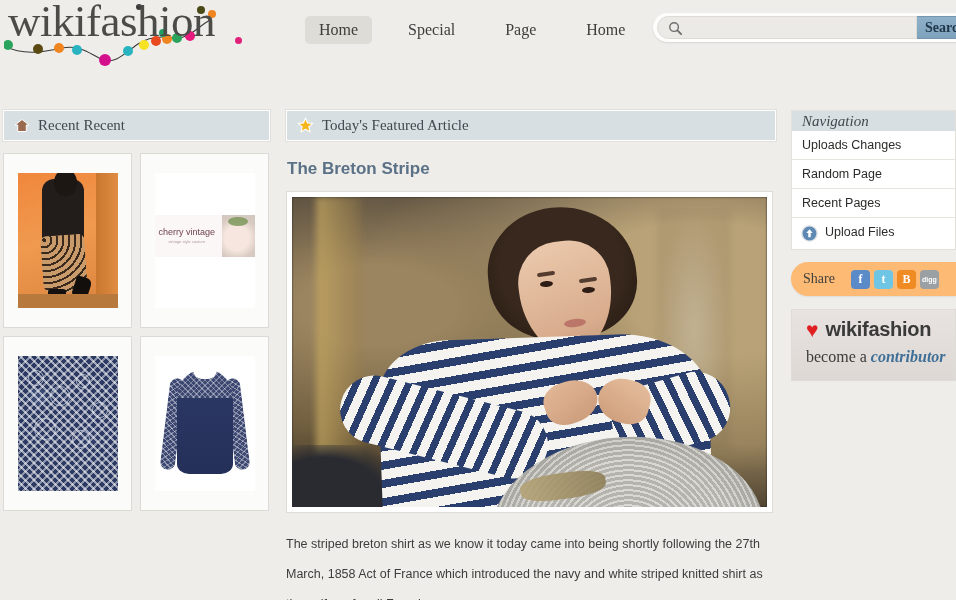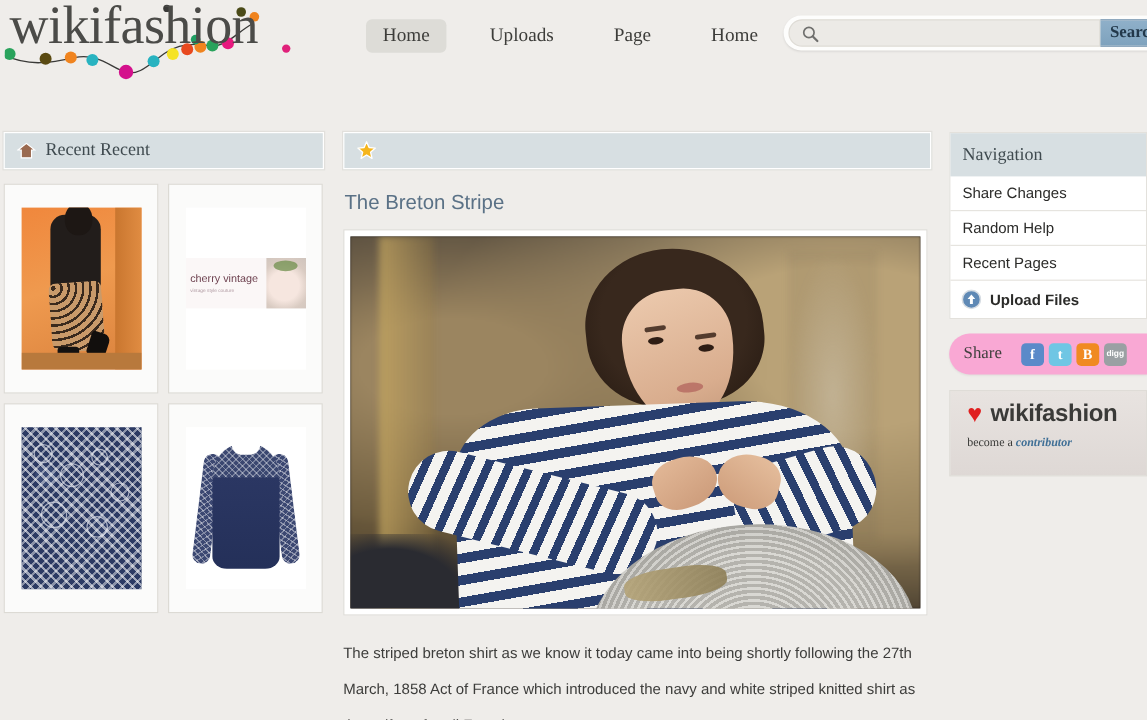--- a/index.html
+++ b/index.html
@@ -77,21 +77,21 @@
 
   
   #left-col { position: absolute; left: 3px; top: 110px; width: 267px; }
   #thumbs { display: flex; flex-wrap: wrap; gap: 8px; margin-top: 12px; }
   .thumb-card {
     width: 129px; height: 175px; background: #fbfbfa;
     border: 1px solid #dcdad4;
     display: flex; align-items: center; justify-content: center;
     overflow: hidden;
   }
-  .thumb-inner { width: 100px; height: 135px; overflow: hidden; position: relative; }
+  .thumb-inner { width: 100px; height: 135px; overflow: hidden; position: relative; text-align: center; }
 
   
   .t1 { background: linear-gradient(160deg,#f0873c 0%,#ef9a4f 45%,#d9813c 100%); }
   .t1 .door { position: absolute; right: 0; top: 0; width: 22px; height: 100%;
               background: linear-gradient(90deg,#c9762f,#e08c42); }
   .t1 .jacket { position: absolute; left: 24px; top: 6px; width: 42px; height: 62px;
               background: #221d1b; border-radius: 12px 12px 4px 4px; }
   .t1 .head { position: absolute; left: 36px; top: -4px; width: 23px; height: 27px;
               background: #1d1714; border-radius: 50% 50% 45% 45%; }
   .t1 .legs { position: absolute; left: 24px; top: 62px; width: 44px; height: 58px;
@@ -156,21 +156,21 @@
   .t4 .sleeveL { left: 10px; transform: rotate(7deg); }
   .t4 .sleeveR { right: 10px; transform: rotate(-7deg); }
   .t4 .neck {
     position: absolute; left: 38px; top: 14px; width: 24px; height: 9px;
     background: #ffffff; border-radius: 0 0 12px 12px;
   }
 
   
   #center-col { position: absolute; left: 286px; top: 110px; width: 490px; }
   #article-title {
-    font-size: 17px; font-weight: normal; color: #5a7186;
+    font-size: 17px; font-weight: bold; color: #5a7186;
     margin: 18px 0 0 0; padding-left: 1px;
   }
   #feature-frame {
     margin-top: 12px; width: 487px; height: 322px;
     background: #fff; border: 1px solid #dedcd7; padding: 5px;
   }
   #feature-photo {
     width: 100%; height: 100%; position: relative; overflow: hidden;
     background: #2c2520;
   }
@@ -278,31 +278,31 @@
   }
 
   #article-body {
     margin-top: 16px; width: 478px;
     font-size: 12.5px; color: #3d3d3b; line-height: 30px;
   }
 
   
   #right-col { position: absolute; left: 791px; top: 110px; width: 165px; }
   #nav-panel { background: #fff; border: 1px solid #e3e1dc; }
-  #nav-panel .panel-head { border: none; box-shadow: none; height: 36px; }
+  #nav-panel .panel-head { border: none; box-shadow: none; height: 20px; font-style: italic; }
   .navlink {
     display: block; padding: 7px 0 7px 10px;
     font-size: 12.5px; color: #2b2b29; text-decoration: none;
     border-top: 1px solid #e6e4df;
   }
   .navlink:first-of-type { border-top: none; }
-  .navlink.with-icon { display: flex; align-items: center; gap: 7px; padding-left: 9px; font-weight: bold; }
+  .navlink.with-icon { display: flex; align-items: flex-start; gap: 7px; padding-left: 9px; }
 
   #share-panel {
-    margin-top: 12px; height: 34px; background: #f9a8d4;
+    margin-top: 12px; height: 34px; background: #fdba74;
     border-radius: 17px 0 0 17px;
     display: flex; align-items: center; padding-left: 12px;
     box-shadow: 0 1px 2px rgba(0,0,0,.07);
   }
   #share-label { font-family: "Liberation Serif", serif; font-size: 14px; color: #3f3f3d; }
   #share-icons { display: flex; gap: 4px; margin-left: 16px; }
   .sicon {
     width: 19px; height: 19px; border-radius: 4px;
     display: flex; align-items: center; justify-content: center;
     color: #fff; font-size: 12px; font-weight: bold;
@@ -313,21 +313,21 @@
     margin-top: 13px; width: 165px; height: 72px;
     background: linear-gradient(180deg,#e8e3e0,#ded8d5);
     border: 1px solid #dfdcd7;
     padding: 8px 0 0 14px; overflow: hidden;
   }
   #cb-line1 { display: flex; align-items: center; gap: 7px; }
   #cb-heart { color: #e02020; font-size: 21px; line-height: 1; }
   #cb-word { font-size: 20px; font-weight: bold; color: #3a3a38; letter-spacing: -.3px; }
   #cb-line2 {
     margin-top: 7px; font-family: "Liberation Serif", serif;
-    font-size: 10px; color: #3a3a38; white-space: nowrap;
+    font-size: 16px; color: #3a3a38; white-space: nowrap;
   }
   #cb-line2 b { color: #3f6f96; font-style: italic; }
 </style>
 </head>
 <body>
 
 <div id="header">
 
   <div id="logo">
     <svg width="265" height="80" viewBox="0 0 265 80">
@@ -347,21 +347,21 @@
       <circle cx="208" cy="16" r="4" fill="#f0841f"></circle>
       <circle cx="197" cy="12" r="4" fill="#4a4a18"></circle>
       <circle cx="159" cy="35" r="4" fill="#1f9e62"></circle>
       <circle cx="135" cy="9" r="3" fill="#3a3a38"></circle>
     </svg>
     <div class="wordmark">wikifashion</div>
     <div class="bigdot"></div>
   </div>
 
   <div id="mainnav">
-    <a href="#" class="active">Home</a><a href="#">Uploads</a><a href="#">Page</a><a href="#">Home</a>
+    <a href="#" class="active">Home</a><a href="#">Special</a><a href="#">Page</a><a href="#">Home</a>
   </div>
 
   <div id="searchwrap">
     <div id="searchfield">
       <svg id="search-icon" width="15" height="15" viewBox="0 0 16 16">
         <circle cx="6.5" cy="6.5" r="4.6" fill="none" stroke="#6f6f6d" stroke-width="1.5"></circle>
         <line x1="10" y1="10" x2="14" y2="14" stroke="#6f6f6d" stroke-width="2" stroke-linecap="round"></line>
       </svg>
       <input type="text" placeholder="" style="">
     </div>
@@ -425,20 +425,21 @@
     </div>
 
   </div>
 </div>
 
 <div id="center-col">
   <div class="panel-head">
     <svg width="17" height="17" viewBox="0 0 18 18">
       <path d="M9 1.2 L11.2 6.3 L16.7 6.8 L12.5 10.4 L13.8 15.8 L9 12.9 L4.2 15.8 L5.5 10.4 L1.3 6.8 L6.8 6.3 Z" fill="#f5b51c" stroke="#ffffff" stroke-width="1.2" stroke-linejoin="round"></path>
     </svg>
+    <span class="label">Today's Featured Article</span>
   </div>
 
   <h1 id="article-title">The Breton Stripe</h1>
 
   <div id="feature-frame">
     <div id="feature-photo">
       <div id="fp-bg"></div>
       <div id="fp-frame"></div>
       <div id="fp-frame2"></div>
       <div id="fp-dark"></div>
@@ -462,22 +463,22 @@
 
   <p id="article-body">The striped breton shirt as we know it today came into being shortly following the 27th March, 1858 Act of France which introduced the navy and white striped knitted shirt as the uniform for all French navy seaman.</p>
 </div>
 
 <div id="right-col">
 
   <div id="nav-panel">
     <div class="panel-head">
       <span class="label" style="margin-left:0">Navigation</span>
     </div>
-    <a href="#" class="navlink">Share Changes</a>
-    <a href="#" class="navlink">Random Help</a>
+    <a href="#" class="navlink">Uploads Changes</a>
+    <a href="#" class="navlink">Random Page</a>
     <a href="#" class="navlink">Recent Pages</a>
     <a href="#" class="navlink with-icon">
       <svg width="17" height="17" viewBox="0 0 18 18">
         <circle cx="9" cy="9" r="8" fill="#5f89b5" stroke="#d7dde3" stroke-width="1.4"></circle>
         <path d="M9 4.6 L12.4 8.6 L10.3 8.6 L10.3 13 L7.7 13 L7.7 8.6 L5.6 8.6 Z" fill="#ffffff"></path>
       </svg>
       <span>Upload Files</span>
     </a>
   </div>
 

